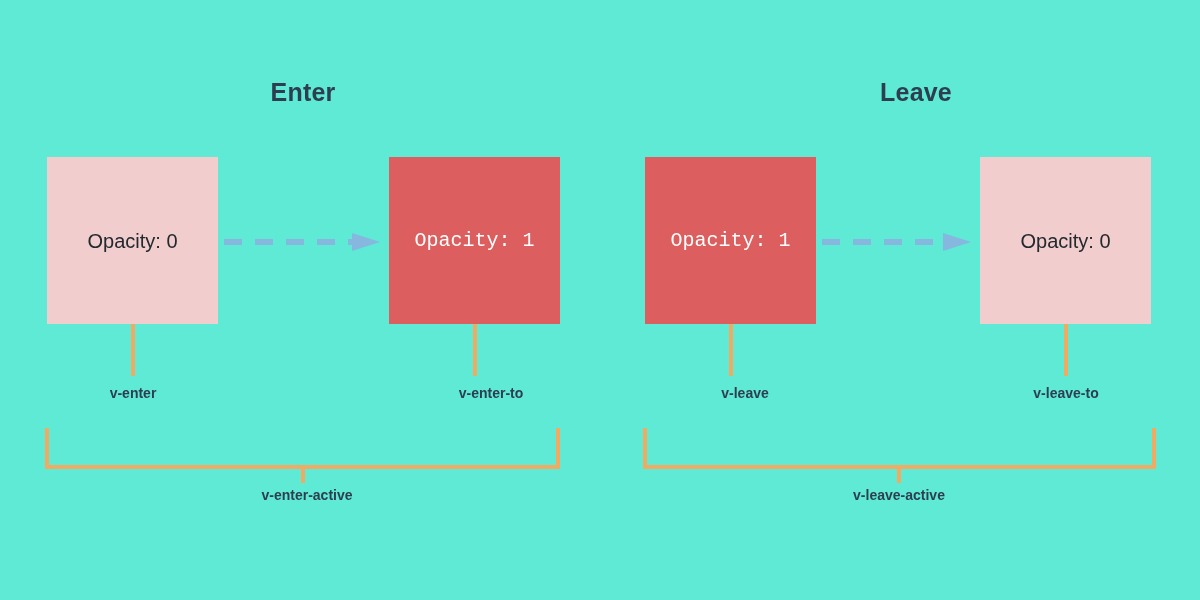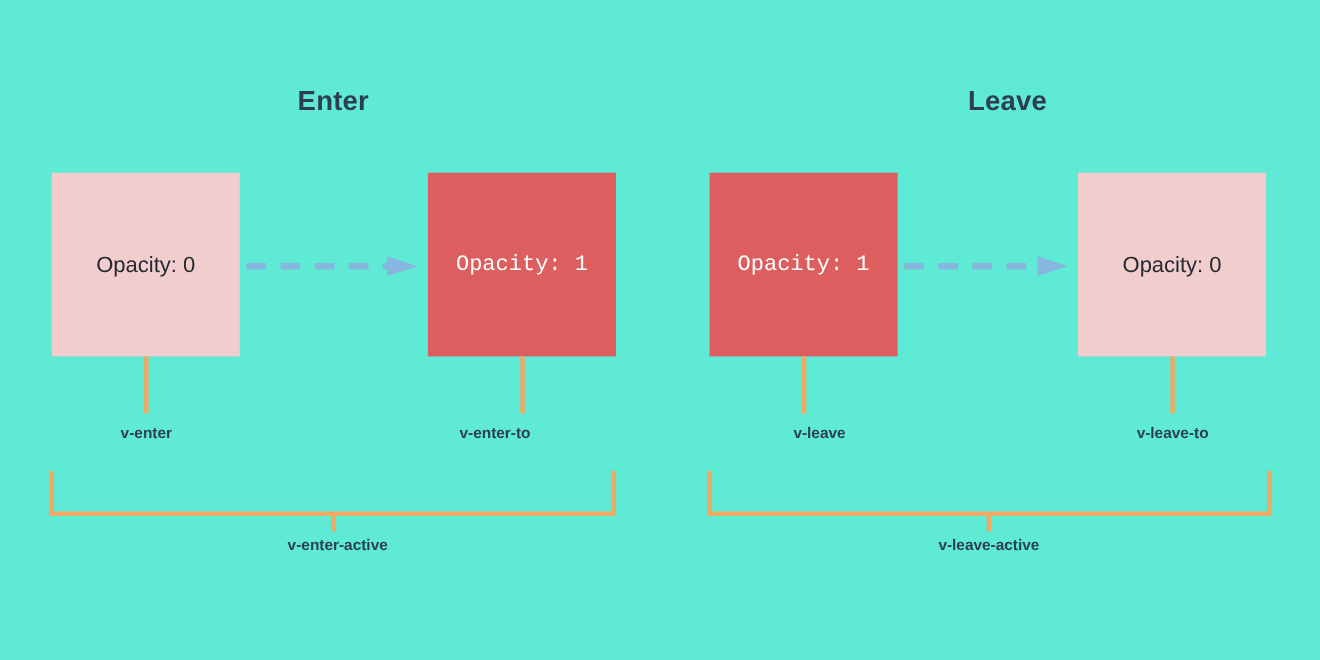--- a/index.html
+++ b/index.html
@@ -132,21 +132,21 @@
     </div>
 
     <div class="state-box box-solid" style="left:389px; top:157px;">
       <span class="box-label">Opacity: 1</span>
     </div>
 
     <div class="stem" style="left:131px; top:324px; height:52px;"></div>
     <div class="class-label" style="left:133px; top:386px;">v-enter</div>
 
     <div class="stem" style="left:473px; top:324px; height:52px;"></div>
-    <div class="class-label" style="left:450px; top:386px;text-align:right;">v-enter-to</div>
+    <div class="class-label" style="left:491px; top:386px;text-align:right;">v-enter-to</div>
 
     <div class="bracket" style="left:45px; top:428px; width:515px; height:41px;">
       <div class="bracket-tip tip-left"></div>
       <div class="bracket-tip tip-right"></div>
       <div class="bracket-bar"></div>
     </div>
     <div class="stem" style="left:301px; top:469px; height:14px;"></div>
     <div class="class-label" style="left:307px; top:488px;">v-enter-active</div>
   </div>
 

